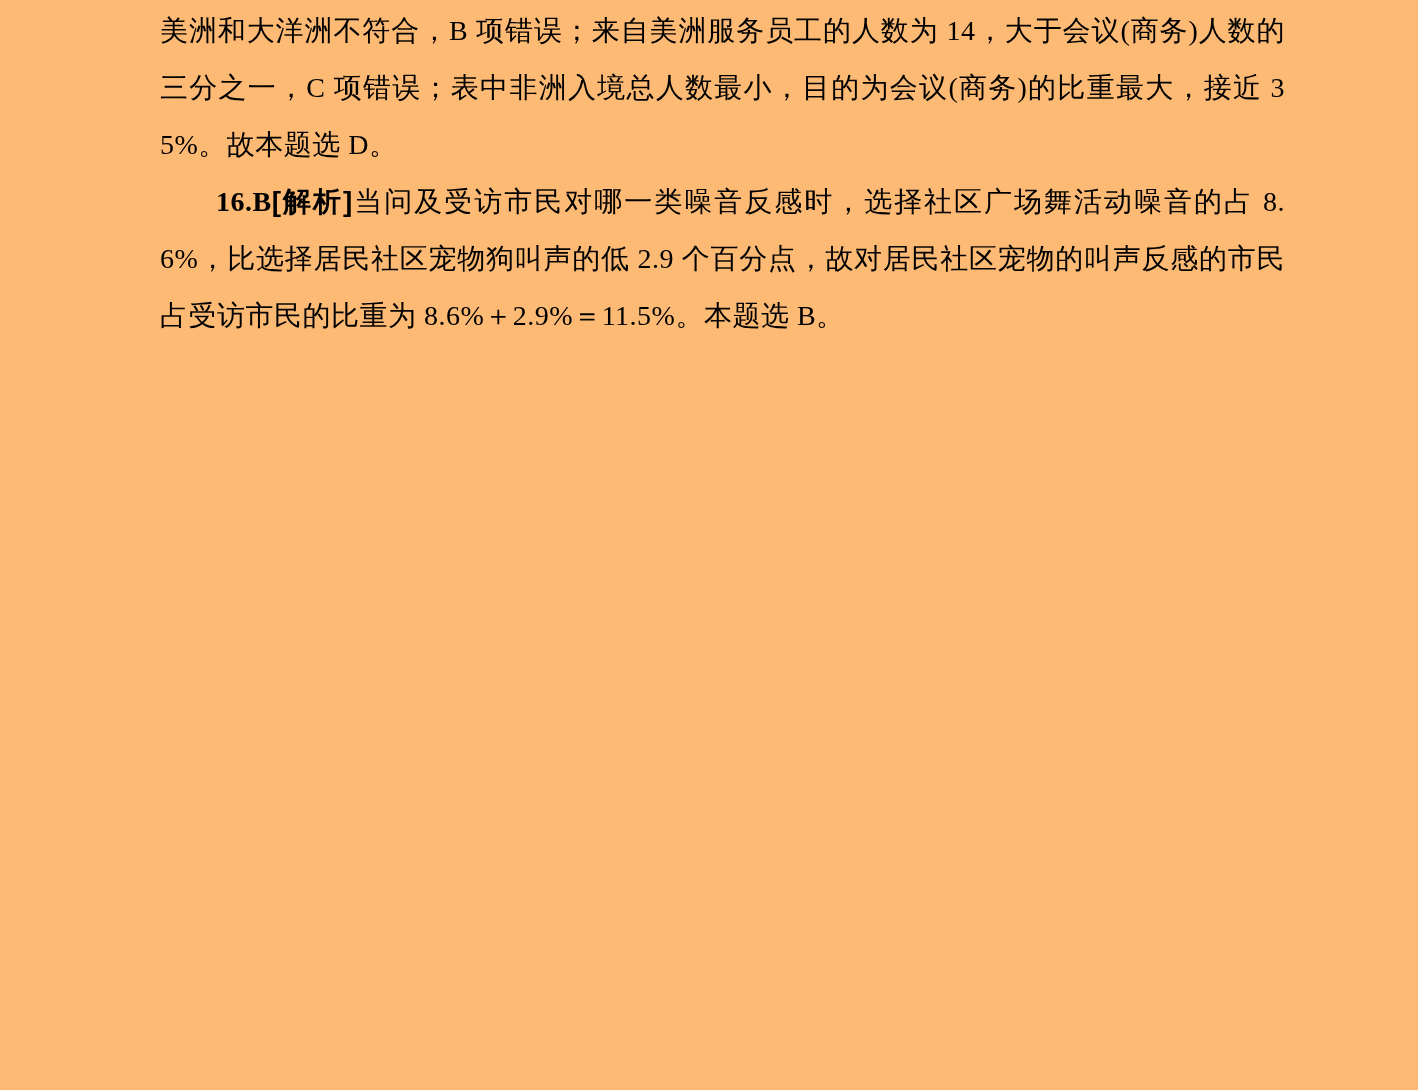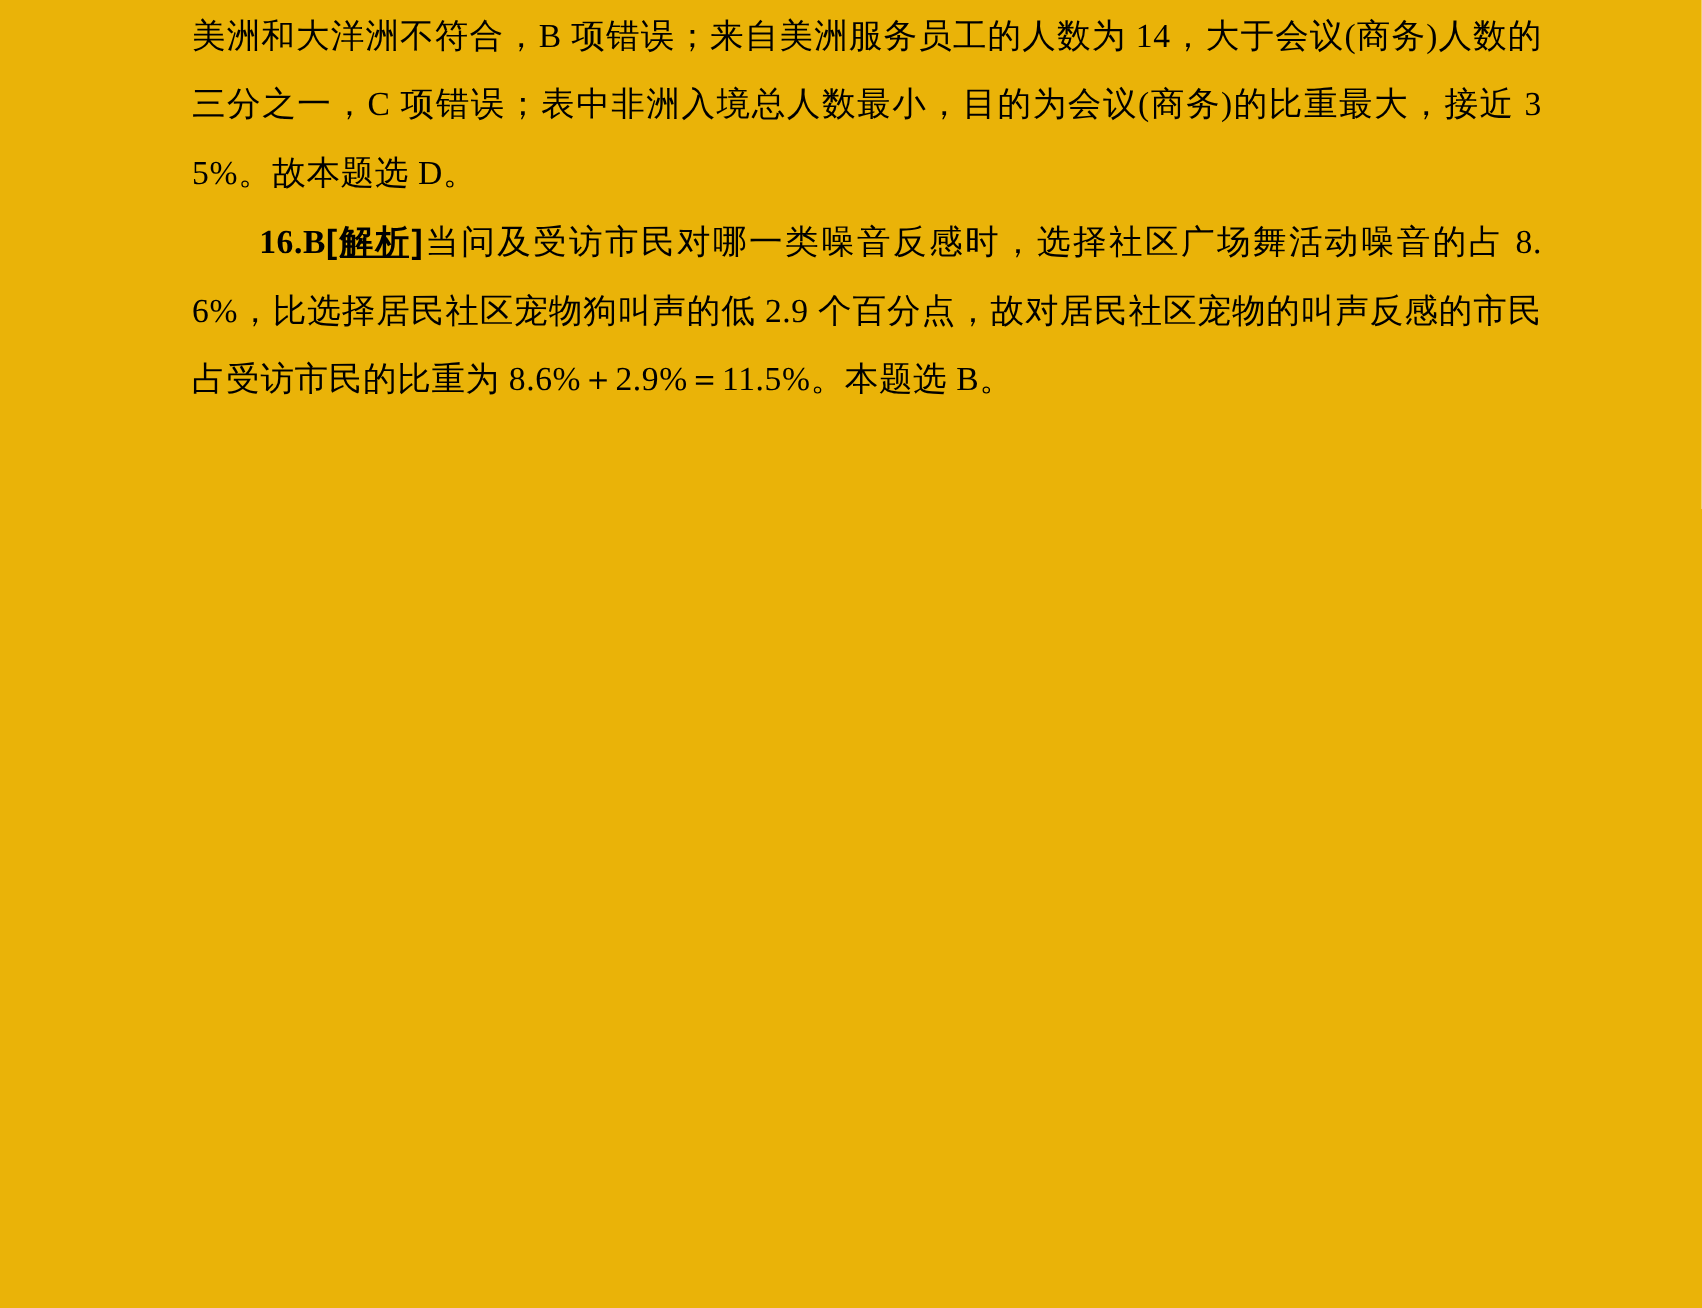--- a/index.html
+++ b/index.html
@@ -12,41 +12,40 @@
     height: 1090px;
     overflow: hidden;
     font-family: "Liberation Serif", "DejaVu Serif", serif;
     color: #000000;
   }
   .page {
     box-sizing: border-box;
     width: 1418px;
     height: 1090px;
     padding: 2px 133px 0 160px;
-    background: #eab308;
+    background: #fdba74;
   }
   .para {
     margin: 0;
     font-size: 28px;
     line-height: 57px;
     text-align: justify;
     text-justify: inter-ideograph;
     letter-spacing: 0.5px;
     word-break: break-all;
   }
   .para.indent {
     text-indent: 2em;
   }
   .q-num {
     font-weight: bold;
   }
   .label {
     font-weight: bold;
     font-family: "Liberation Sans", "DejaVu Sans", sans-serif;
-    text-decoration: underline;
   }
 </style>
 </head>
 <body>
 
 <div class="page">
 
   <p class="para"><span>美洲和大洋洲不符合，B 项错误；来自美洲服务员工的人数为 14，大于会议(商务)人数的三分之一，C 项错误；表中非洲入境总人数最小，目的为会议(商务)的比重最大，接近 35%。故本题选 D。</span></p>
 
   <p class="para indent"><span class="q-num">16.B</span><span class="label">[解析]</span><span>当问及受访市民对哪一类噪音反感时，选择社区广场舞活动噪音的占 8.6%，比选择居民社区宠物狗叫声的低 2.9 个百分点，故对居民社区宠物的叫声反感的市民占受访市民的比重为 8.6%＋2.9%＝11.5%。本题选 B。</span></p>

